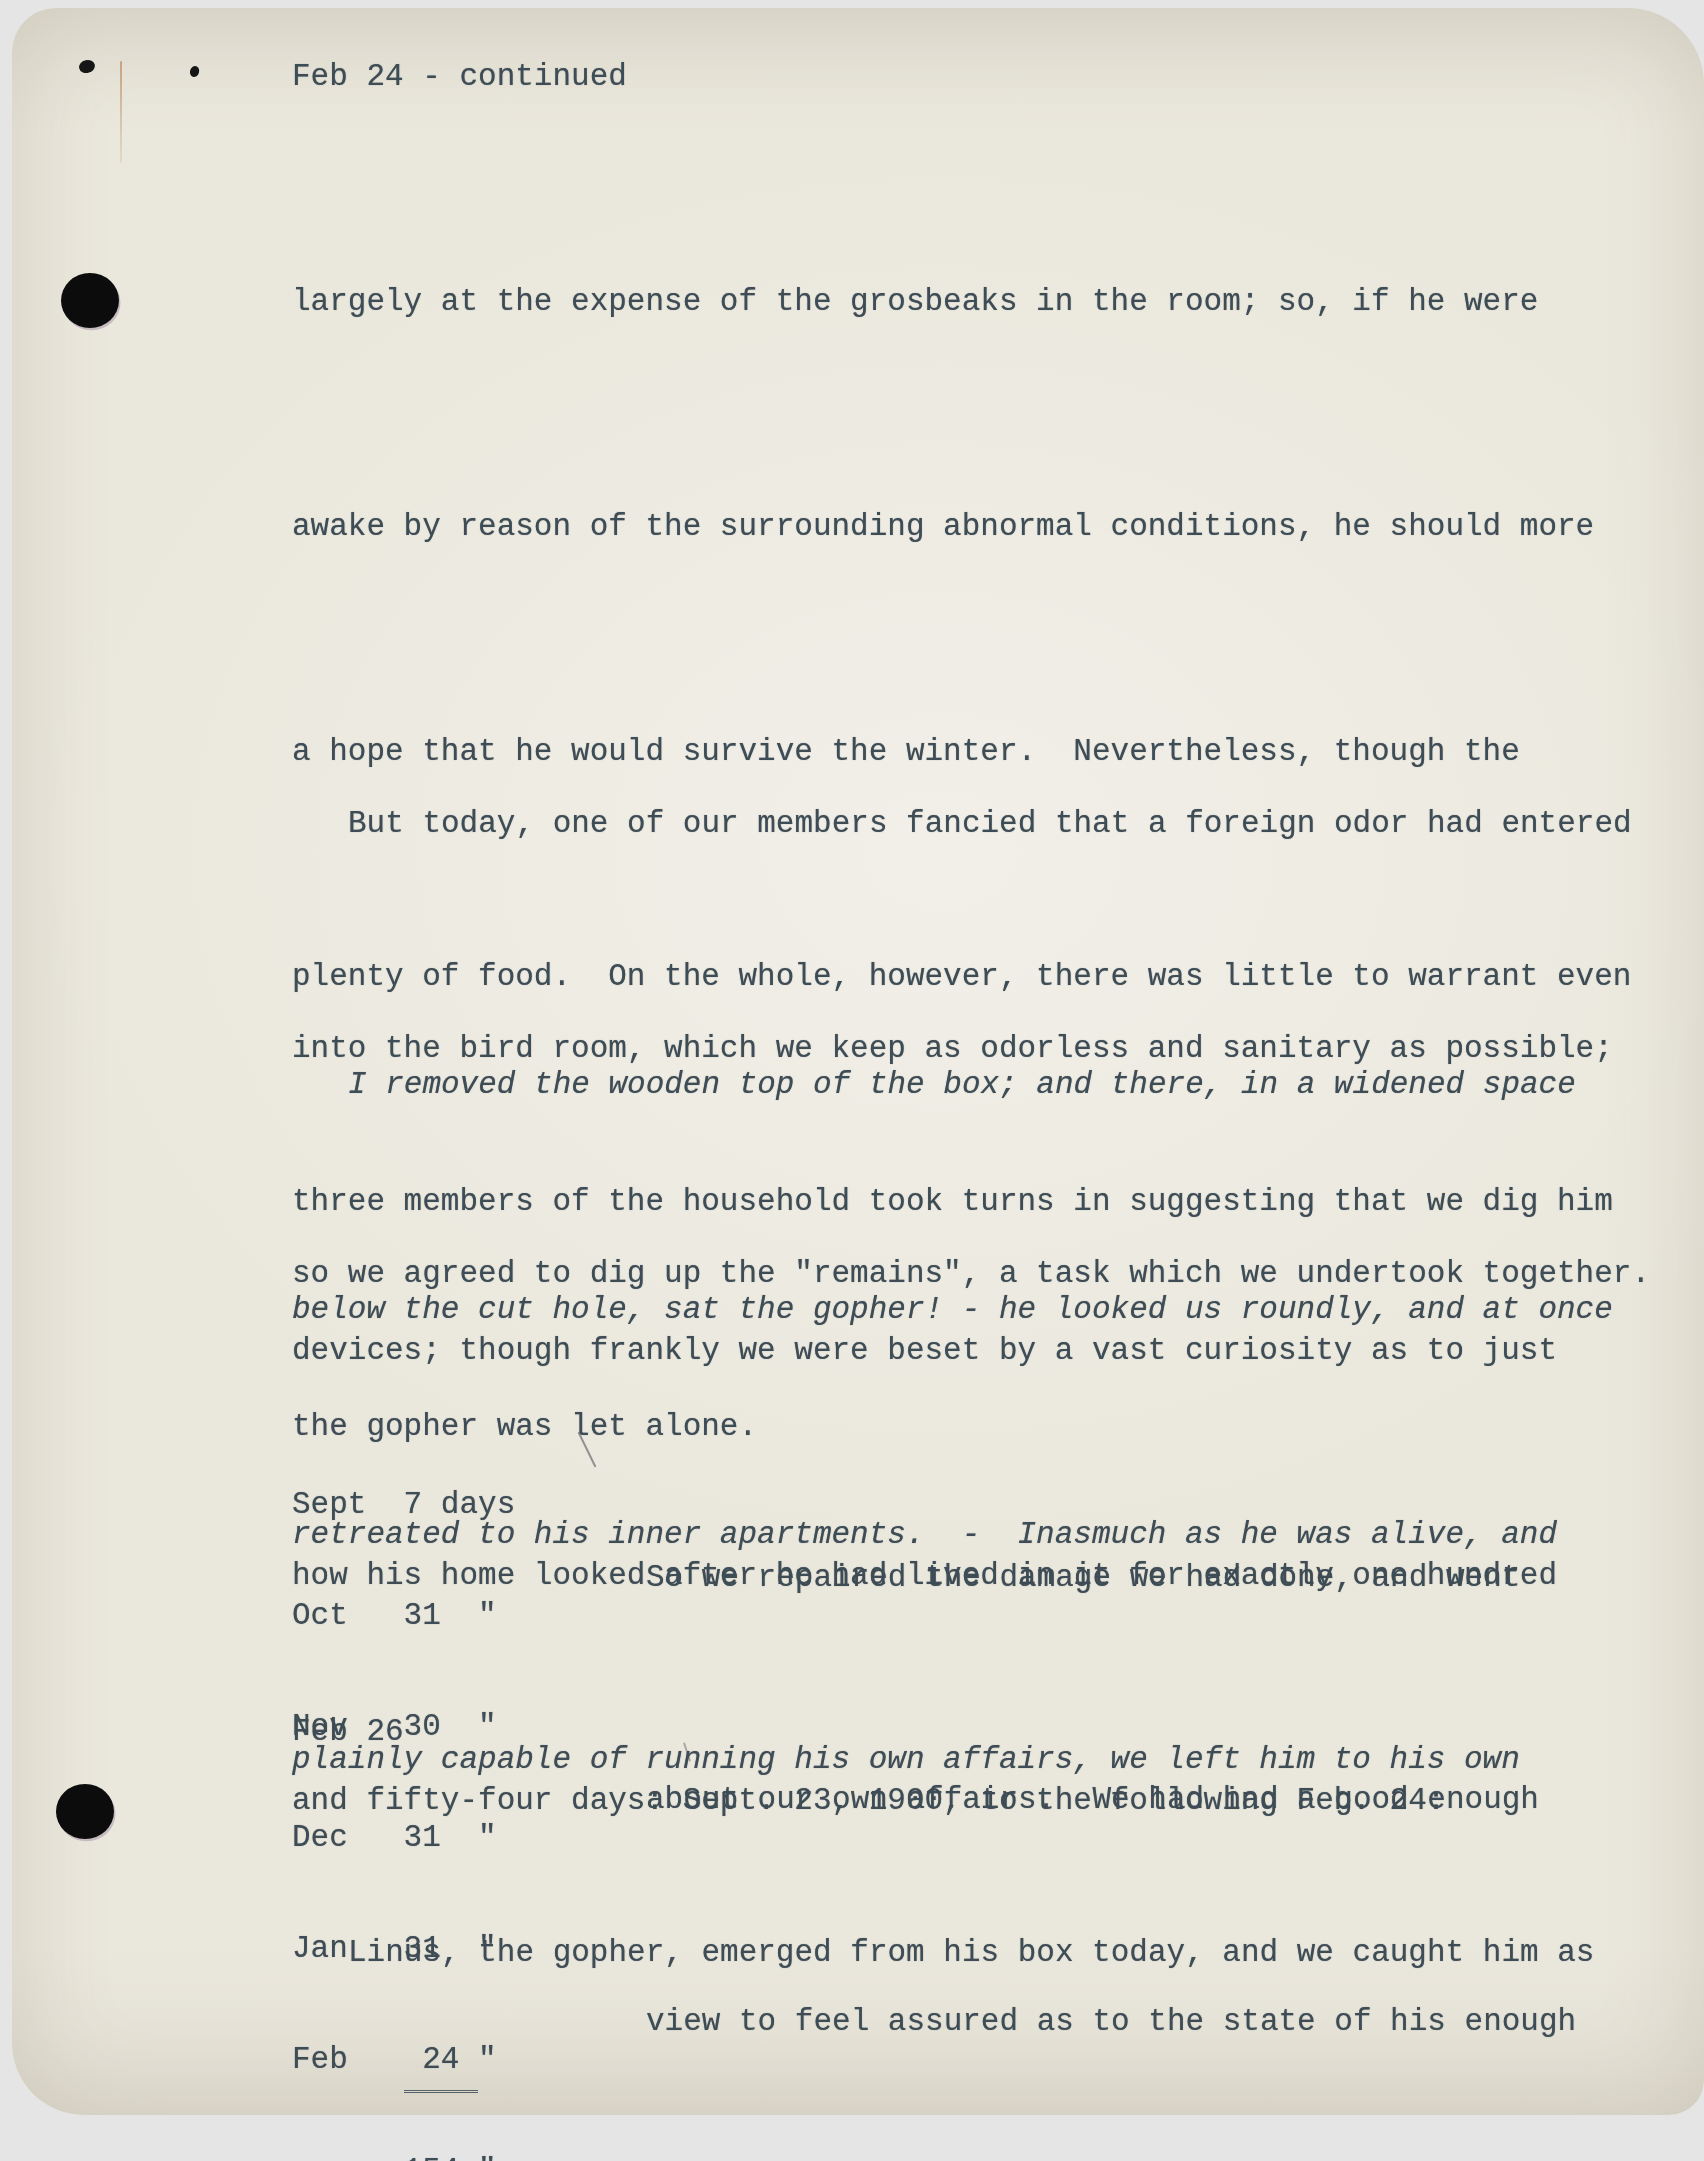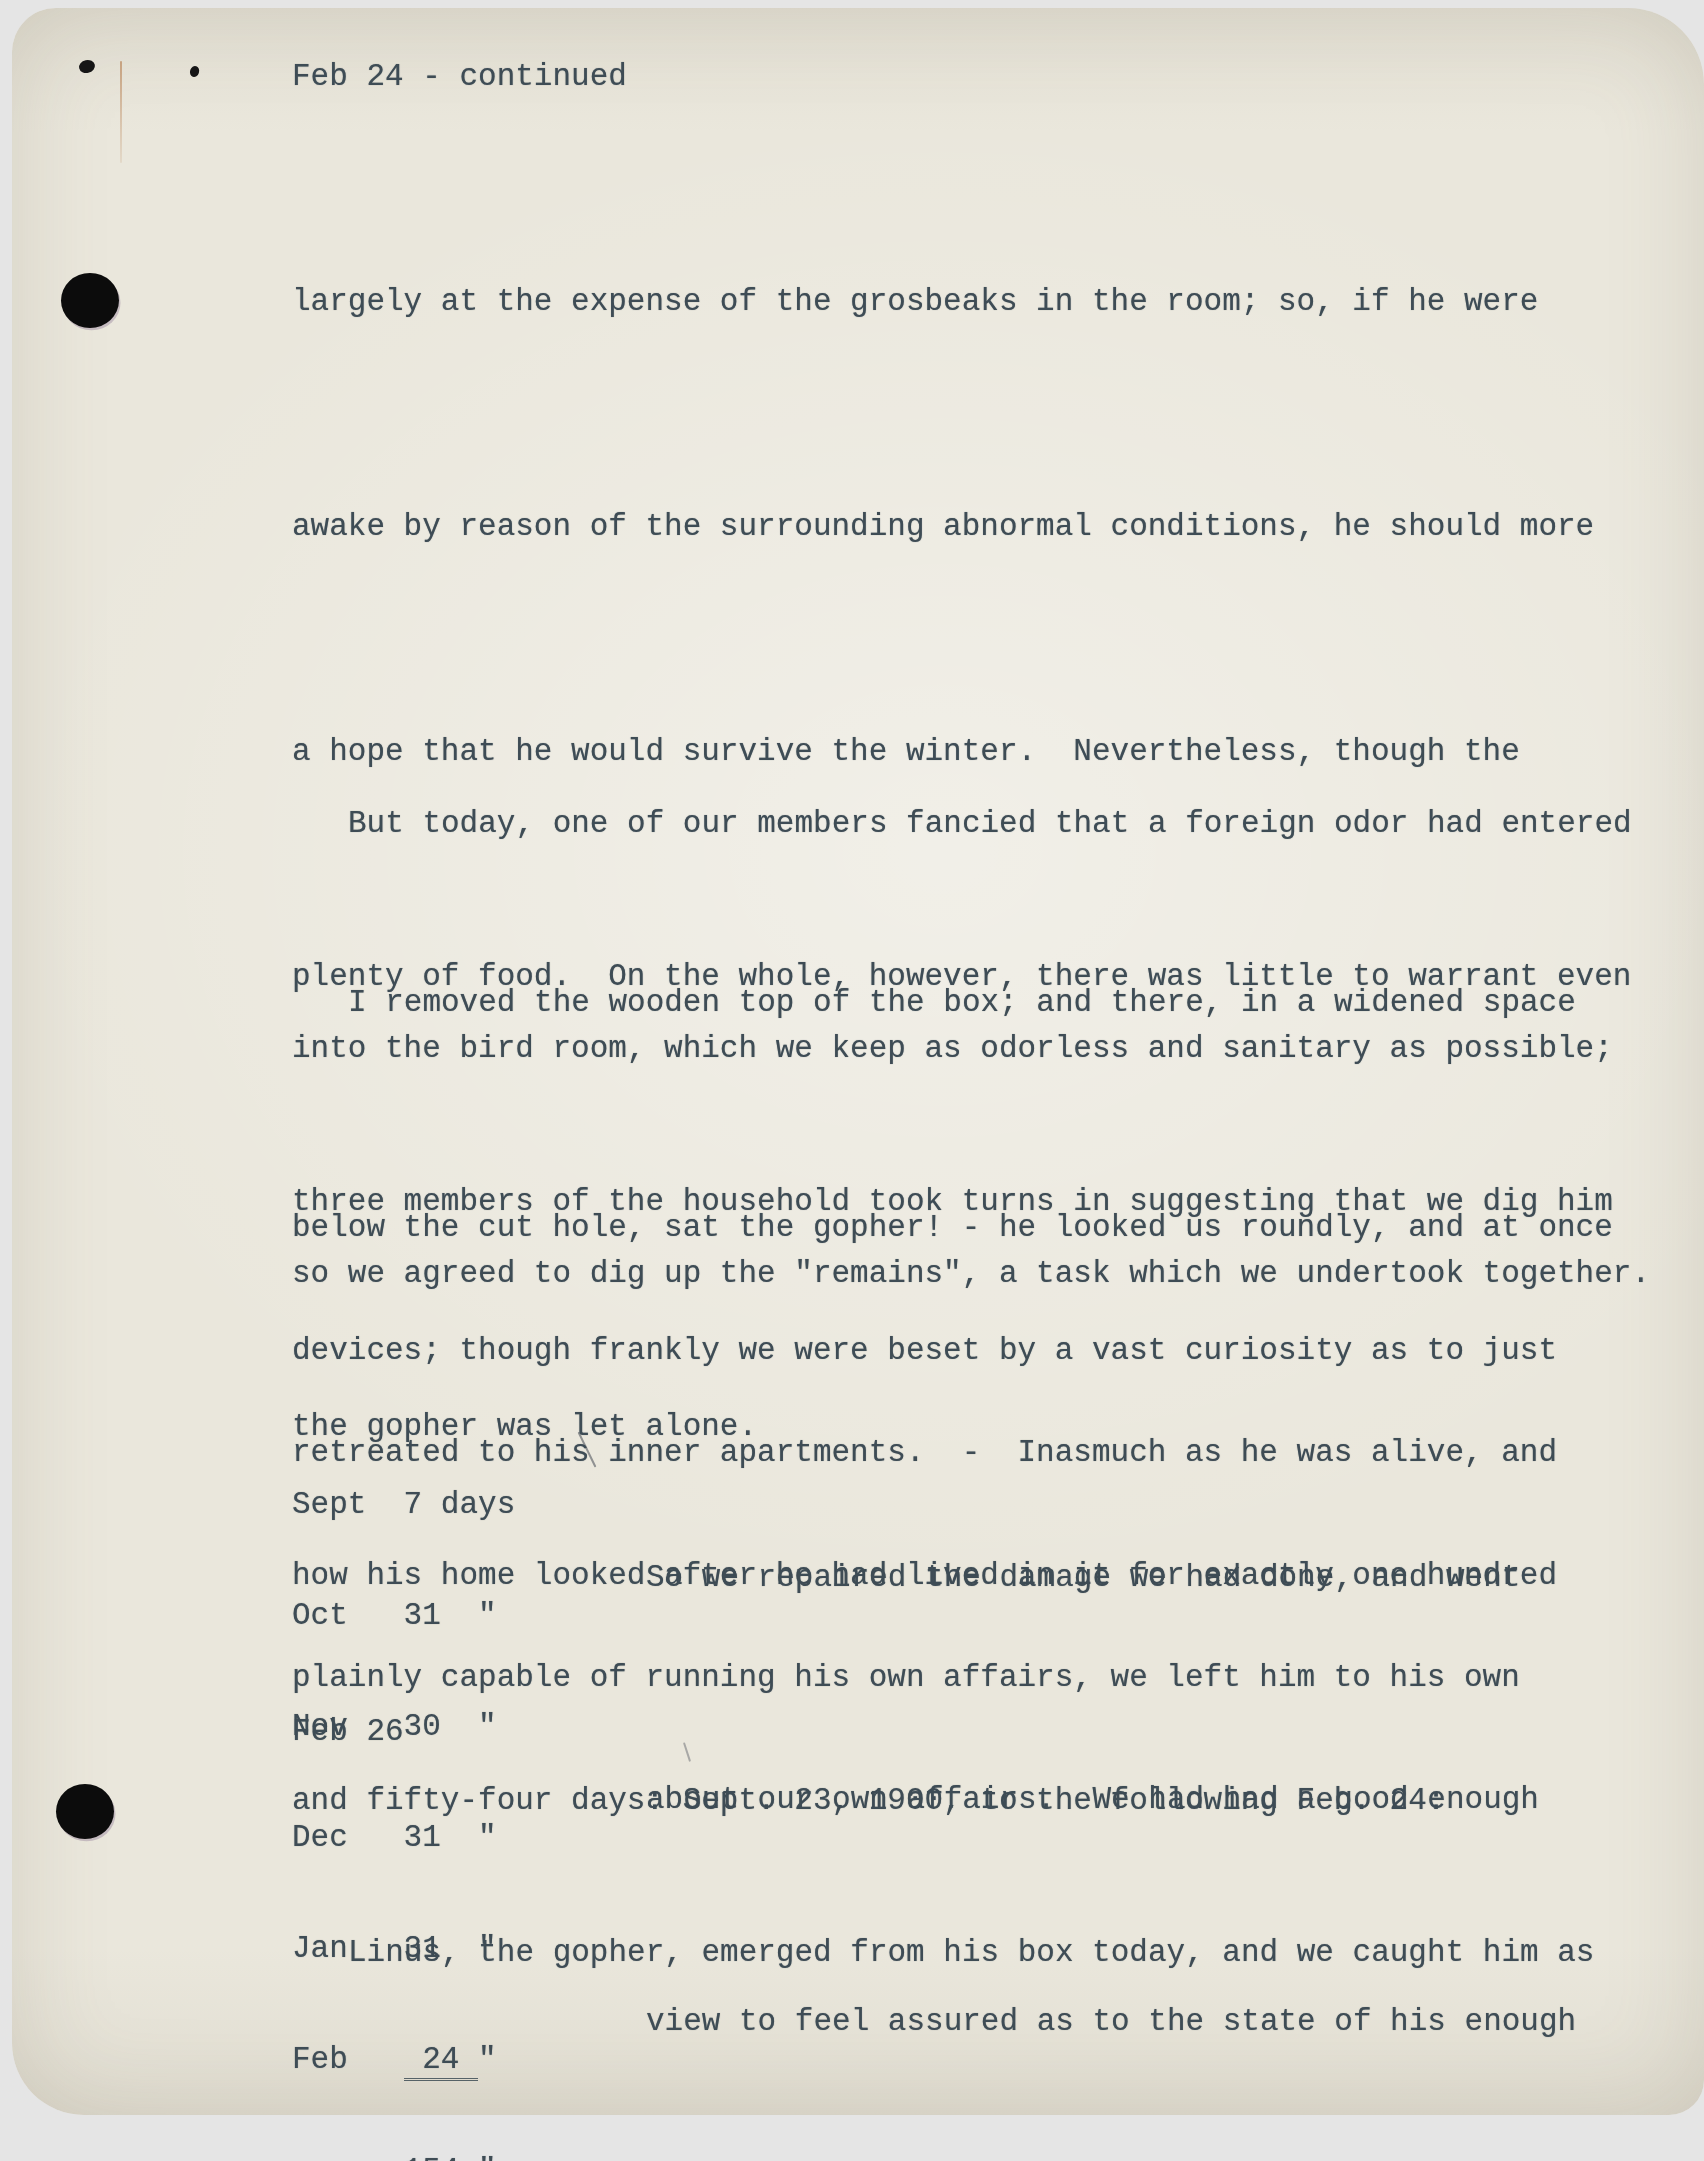--- a/index.html
+++ b/index.html
@@ -34,21 +34,21 @@
     font-size: 31px;
     white-space: pre;
     text-shadow: 0 0 1px rgba(62,76,85,0.55);
   }
   .lh-body  { line-height: 75px; }
   .lh-table { line-height: 37px; }
   .lh-note  { line-height: 74px; }
   .indent   { padding-left: 56px; }
   .u-total {
     border-bottom: 3.8px double rgba(62,76,85,0.85);
-    padding-bottom: 1px;
+    padding-bottom: 13px;
   }
   .hole {
     position: absolute;
     width: 58px;
     height: 55px;
     border-radius: 50%;
     background: #0c0c0c;
     box-shadow: 1.5px 2.3px 0 rgba(90,60,110,0.25);
   }
   .hole-1 { left: 49px;  top: 265px; }
@@ -86,21 +86,21 @@
     width: 2.3px;
     height: 20px;
     background: rgba(70,74,84,0.4);
     transform: rotate(-18deg);
     border-radius: 1.5px;
   }
   
   .heading-1   { left: 280px; top: 31px; }
   .para-1      { left: 280px; top: 106px; }
   .para-2      { left: 280px; top: 628px; }
-  .para-3      { left: 280px; top: 807px; }
+  .para-3      { left: 280px; top: 889px; font-style: italic; }
   .para-4      { left: 280px; top: 1155px; }
   .table-left  { left: 280px; top: 1404px; }
   .table-note  { left: 634px; top: 1385px; }
   .heading-2   { left: 280px; top: 1686px; }
   .para-5      { left: 280px; top: 1757px; }
 </style>
 </head>
 <body>
 
 <div class="stage">

